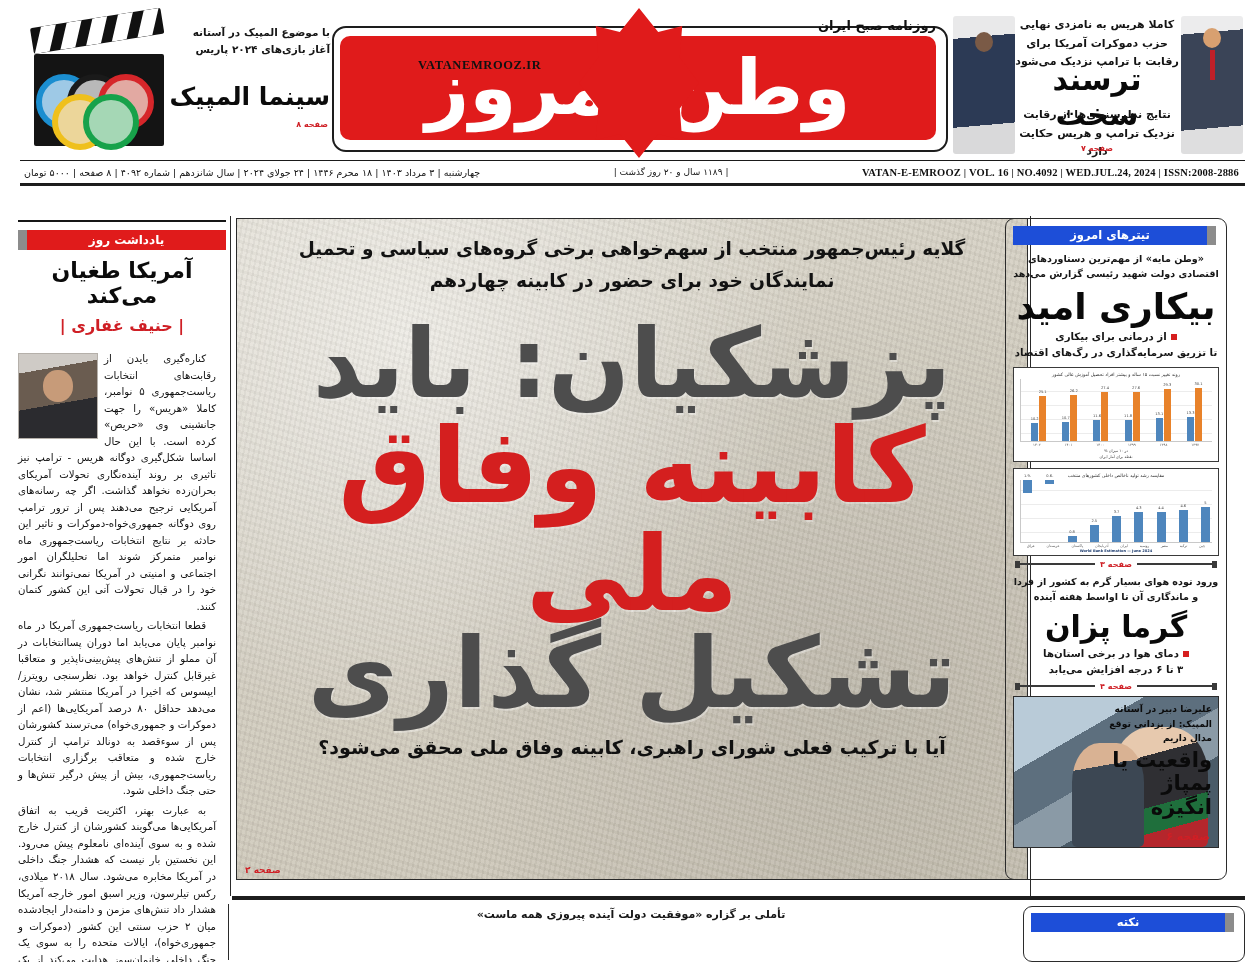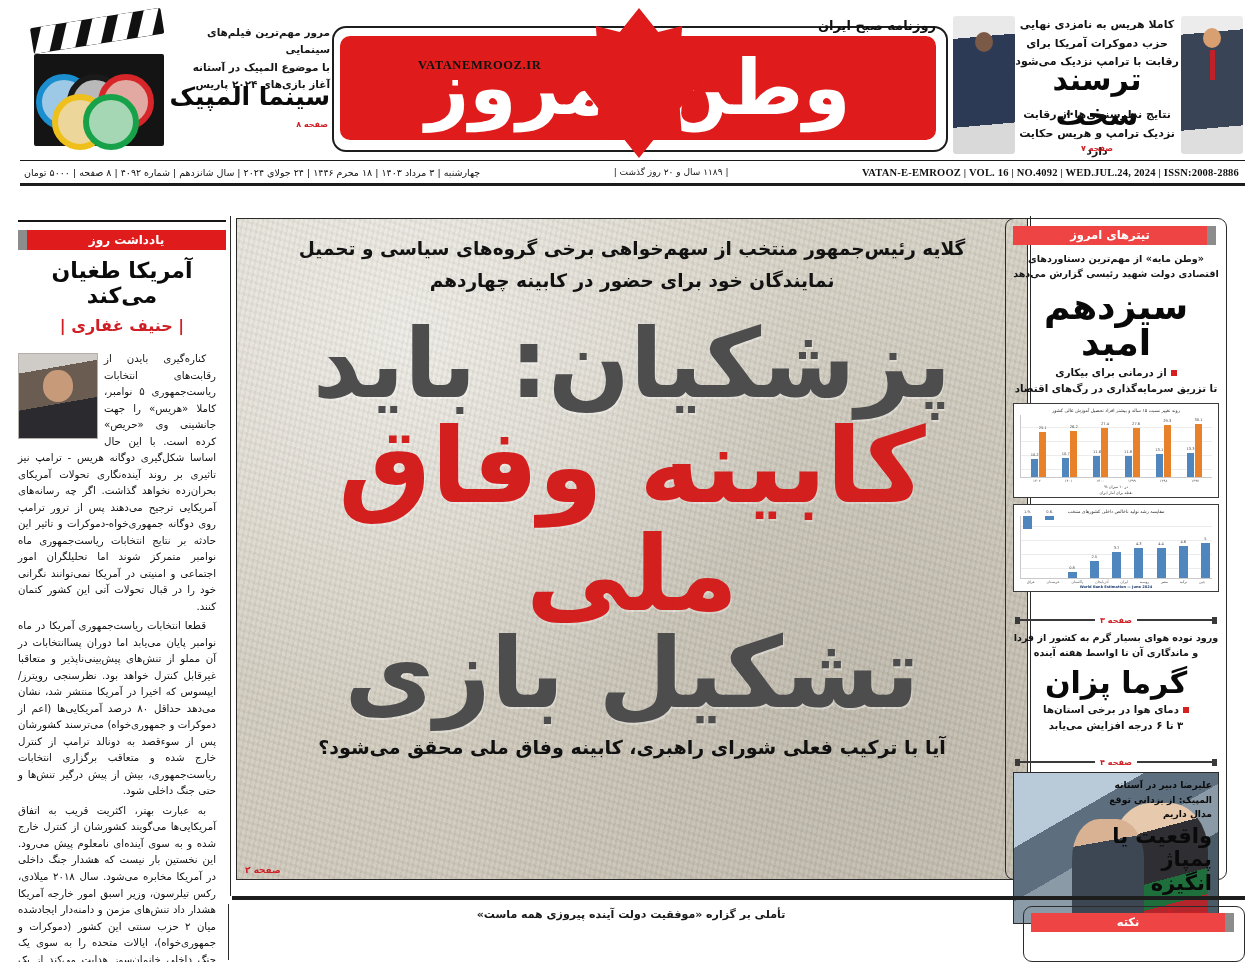--- a/index.html
+++ b/index.html
@@ -115,29 +115,29 @@
        text-shadow:1px 2px 0 rgba(255,255,255,.3);}
   .hl3{font-size:98px;color:#4d4d4d;line-height:1.06;margin-top:-6px;
        text-shadow:1px 2px 0 rgba(255,255,255,.35);}
   .sub{text-align:center;font-size:19px;font-weight:bold;color:#111;margin-top:10px;}
   .main-pg{position:absolute;left:8px;bottom:4px;font-size:9px;color:#cf1f25;font-weight:bold;}
 
   
   .side{position:absolute;right:14px;top:22px;width:222px;height:662px;
      border:1px solid #2b2b2b;border-radius:9px;box-sizing:border-box;padding:7px 7px 0;}
   .s-tag{display:flex;height:19px;margin-bottom:6px;}
-  .s-tag .lbl{flex:1;background:#ef4444;color:#fff;font-size:11.5px;font-weight:bold;
+  .s-tag .lbl{flex:1;background:#1d4ed8;color:#fff;font-size:11.5px;font-weight:bold;
      text-align:center;line-height:19px;}
   .s-tag .sq{width:9px;background:#8c8c8c;margin-right:3px;}
   .s-lead{text-align:center;font-size:9.6px;line-height:1.6;font-weight:bold;color:#161616;}
   .s-head{text-align:center;font-size:36px;font-weight:bold;color:#090909;line-height:1.0;margin:7px 0 3px;}
   .s-head.small{font-size:30px;}
   .s-bul{text-align:center;font-size:10.2px;line-height:1.58;font-weight:bold;color:#161616;margin-top:4px;}
   .s-bul .dot{display:inline-block;width:6px;height:6px;background:#d61f1f;margin-left:4px;vertical-align:middle;}
-  .s-pgline{display:flex;align-items:center;justify-content:space-between;margin:24px 2px 5px;}
+  .s-pgline{display:flex;align-items:center;justify-content:space-between;margin:4px 2px 5px;}
   .s-pgline .bar{flex:1;height:2px;background:#3a3a3a;}
   .s-pgline .cap{font-size:8px;color:#cf1f25;font-weight:bold;padding:0 5px;}
   .s-pgline .nub{width:5px;height:7px;background:#3a3a3a;}
 
   
   .chartbox{border:1px solid #3a3a3a;background:#fff;margin:6px 0 0;padding:4px 3px 2px;}
   .chart-title{font-size:4.6px;text-align:center;color:#333;margin-bottom:2px;}
   .plot{position:relative;height:62px;margin:0 3px;border-left:1px solid #c9c9c9;border-bottom:1px solid #c9c9c9;}
   .plot .grid{position:absolute;left:0;right:0;height:1px;background:#ececec;}
   .bars{position:absolute;left:2px;right:2px;bottom:0;top:0;display:flex;align-items:flex-end;justify-content:space-around;}
@@ -197,21 +197,20 @@
         <div class="clap-body"></div>
         <div class="rings">
           <div class="ring r1"></div>
             <div class="ring r2"></div>
             <div class="ring r3"></div>
           <div class="ring r4"></div>
             <div class="ring r5"></div>
         </div>
       </div>
       <div class="promo-txt">
-        <div>مرور مهم‌ترین فیلم‌های سینمایی</div>
         <div>با موضوع المپیک در آستانه</div>
         <div>آغاز بازی‌های ۲۰۲۴ پاریس</div>
       </div>
       <div class="promo-big">سینما المپیک</div>
       <div class="promo-pg">صفحه ۸</div>
     </div>
 
     <div class="logo-wrap">
       <div class="logo-frame"></div>
       <div class="logo-red">
@@ -257,34 +256,34 @@
         <p>کناره‌گیری بایدن از رقابت‌های انتخابات ریاست‌جمهوری ۵ نوامبر، کاملا «هریس» را جهت جانشینی وی «حریص» کرده است. با این حال اساسا شکل‌گیری دوگانه هریس - ترامپ نیز تاثیری بر روند آینده‌نگاری تحولات آمریکای بحران‌زده نخواهد گذاشت. اگر چه رسانه‌های آمریکایی ترجیح می‌دهند پس از ترور ترامپ روی دوگانه جمهوری‌خواه-دموکرات و تاثیر این حادثه بر نتایج انتخابات ریاست‌جمهوری ماه نوامبر متمرکز شوند اما تحلیلگران امور اجتماعی و امنیتی در آمریکا نمی‌توانند نگرانی خود را در قبال تحولات آتی این کشور کتمان کنند.</p>
         <p>قطعا انتخابات ریاست‌جمهوری آمریکا در ماه نوامبر پایان می‌یابد اما دوران پساانتخابات در آن مملو از تنش‌های پیش‌بینی‌ناپذیر و متعاقبا غیرقابل کنترل خواهد بود. نظرسنجی رویترز/ایپسوس که اخیرا در آمریکا منتشر شد، نشان می‌دهد حداقل ۸۰ درصد آمریکایی‌ها (اعم از دموکرات و جمهوری‌خواه) می‌ترسند کشورشان پس از سوءقصد به دونالد ترامپ از کنترل خارج شده و متعاقب برگزاری انتخابات ریاست‌جمهوری، بیش از پیش درگیر تنش‌ها و حتی جنگ داخلی شود.</p>
         <p>به عبارت بهتر، اکثریت قریب به اتفاق آمریکایی‌ها می‌گویند کشورشان از کنترل خارج شده و به سوی آینده‌ای نامعلوم پیش می‌رود. این نخستین بار نیست که هشدار جنگ داخلی در آمریکا مخابره می‌شود. سال ۲۰۱۸ میلادی، رکس تیلرسون، وزیر اسبق امور خارجه آمریکا هشدار داد تنش‌های مزمن و دامنه‌دار ایجادشده میان ۲ حزب سنتی این کشور (دموکرات و جمهوری‌خواه)، ایالات متحده را به سوی یک جنگ داخلی خانمان‌سوز هدایت می‌کند از یک سو، دوگانه دموکرات - جمهوری‌خواه از مدل یک رقابت سنتی و سیاسی خارج شده و درون‌مایه‌ای نفرت‌انگیز پیدا کرده است. بر همین اساس، طرفداران ترامپ، دموکرات‌ها را دشمنان درجه اول آمریکا قلمداد کرده و پیروزی هریس یا هر نامزد دیگری از حزب دموکرات را آخرین نقطه صبر خود تلقی می‌کنند! گروه‌هایی مانند پسران</p>
       </div>
     </div>
 
     <div class="main">
       <div class="kicker">گلایه رئیس‌جمهور منتخب از سهم‌خواهی برخی گروه‌های سیاسی و تحمیل نمایندگان خود برای حضور در کابینه چهاردهم</div>
       <div class="hl hl1">پزشکیان: باید</div>
       <div class="hl hl2">کابینه وفاق ملی</div>
-      <div class="hl hl3">تشکیل بازی</div>
+      <div class="hl hl3">تشکیل گذاری</div>
       <div class="sub">آیا با ترکیب فعلی شورای راهبری، کابینه وفاق ملی محقق می‌شود؟</div>
       <div class="main-pg">صفحه ۲</div>
     </div>
 
     <div class="side">
       <div class="s-tag">
         <div class="sq"></div>
         <div class="lbl">تیترهای امروز</div>
       </div>
 
       <div>
         <div class="s-lead">«وطن مایه» از مهم‌ترین دستاوردهای اقتصادی دولت شهید رئیسی گزارش می‌دهد</div>
-        <div class="s-head">سیزدهم امید</div>
+        <div class="s-head">بیکاری امید</div>
         <div class="s-bul">
           <span class="dot"></span><span>از درمانی برای بیکاری</span><br>
           <span>تا تزریق سرمایه‌گذاری در رگ‌های اقتصاد</span>
         </div>
 
         <div class="chartbox">
           <div class="chart-title">روند تغییر نسبت ۱۵ ساله و بیشتر افراد تحصیل آموزش عالی کشور</div>
           <div class="plot">
             <div class="grid" style="top:12px"></div>
               <div class="grid" style="top:26px"></div>

